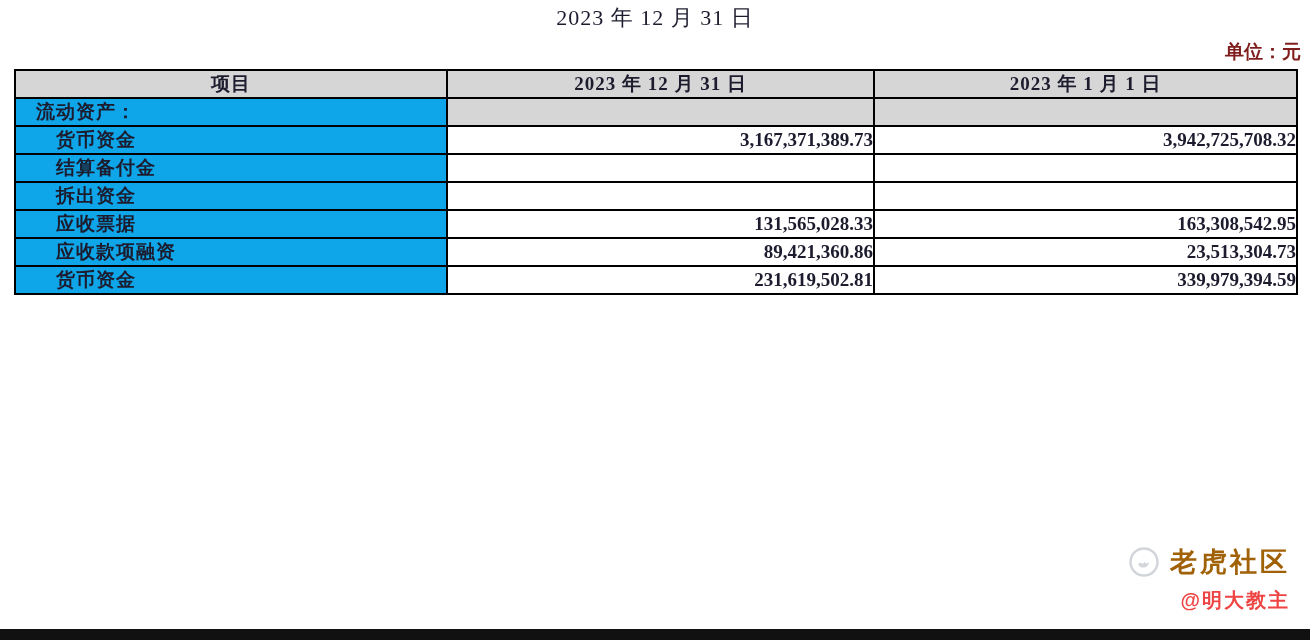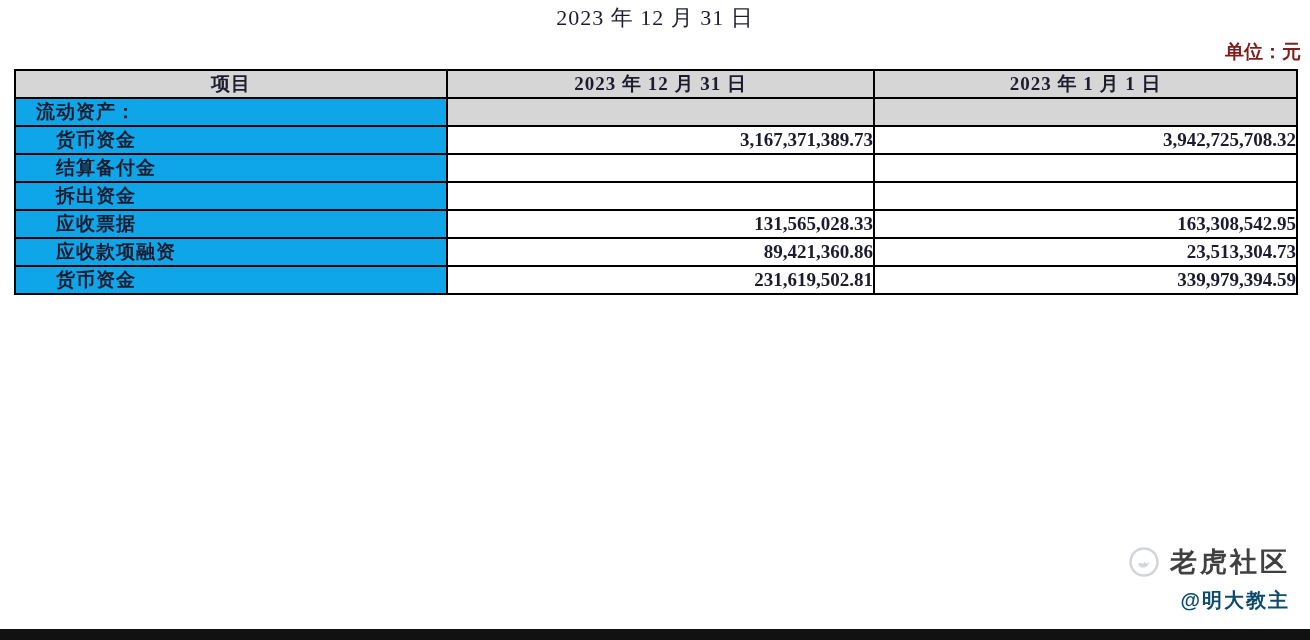--- a/index.html
+++ b/index.html
@@ -72,29 +72,29 @@
     align-items: center;
     justify-content: flex-end;
     gap: 10px;
   }
   .wm-logo { display: inline-flex; }
   .wm-brand {
     font-family: "Liberation Sans", sans-serif;
     font-size: 27px;
     font-weight: 700;
     letter-spacing: 3px;
-    color: #404040;
+    color: #a16207;
   }
   .wm-author {
     margin-top: 7px;
     font-family: "Liberation Sans", sans-serif;
     font-size: 20px;
     font-weight: 600;
     letter-spacing: 2px;
-    color: #0c4a6e;
+    color: #ef4444;
   }
   .bottom-bar {
     position: absolute;
     left: 0;
     bottom: 0;
     width: 100%;
     height: 11px;
     background: #111111;
   }
 </style>

